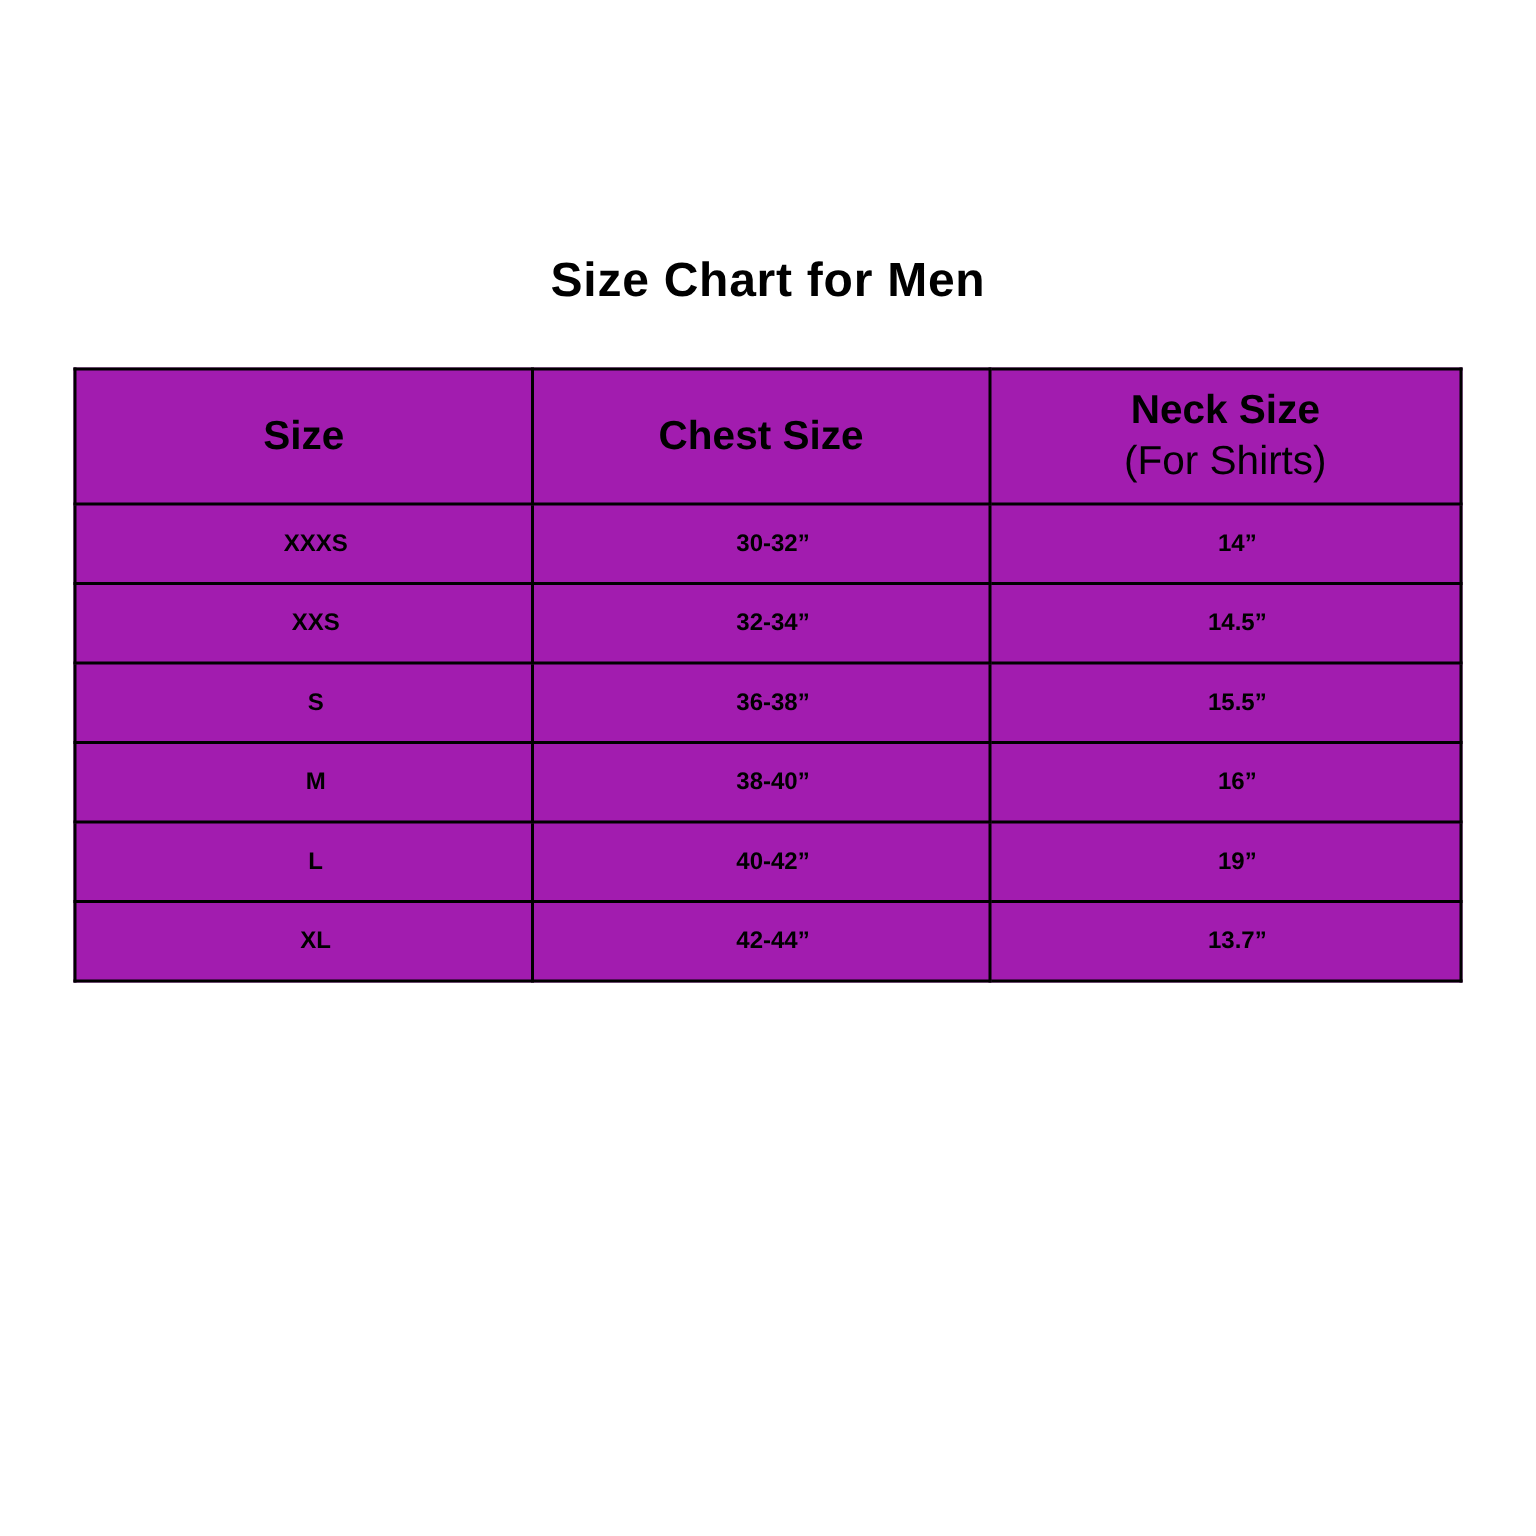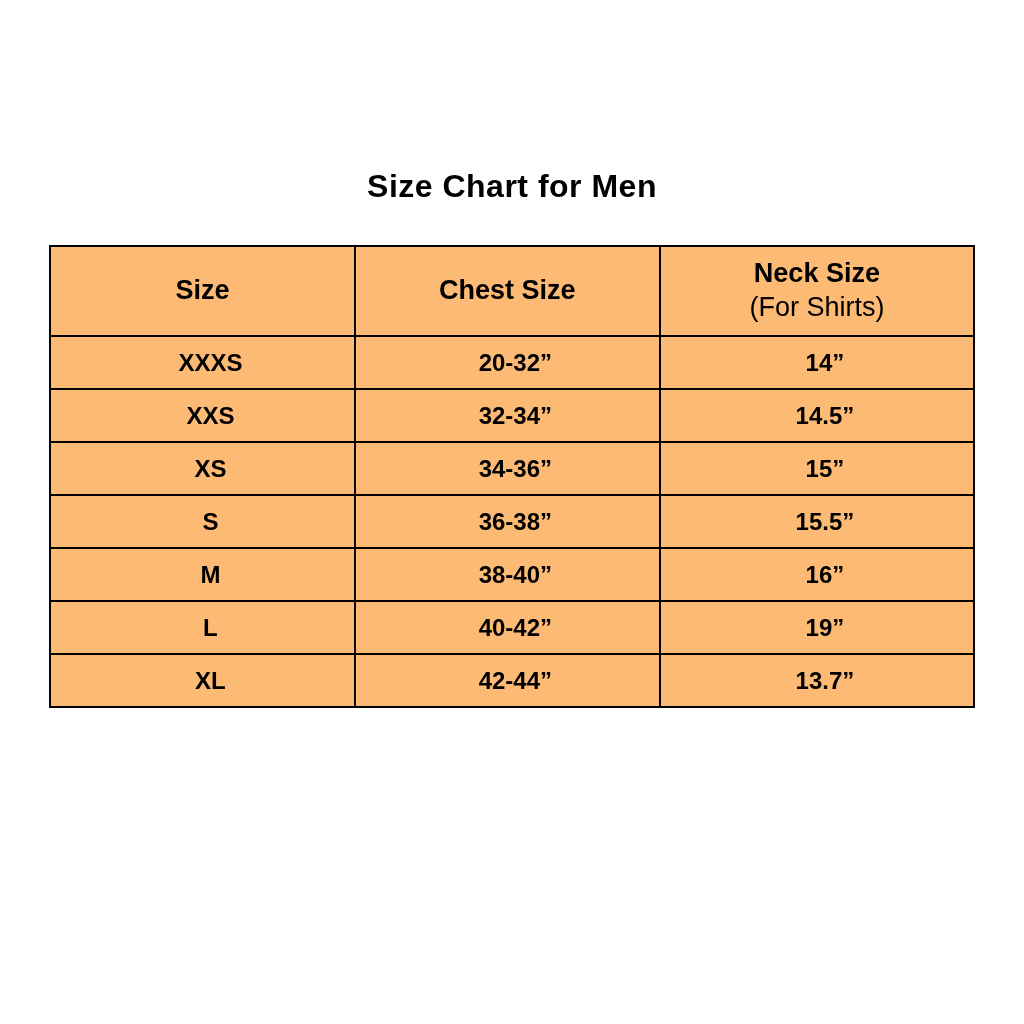--- a/index.html
+++ b/index.html
@@ -23,41 +23,41 @@
     font-size: 32px;
     font-weight: bold;
     margin: 0 0 0 0;
     letter-spacing: 0.5px;
   }
   table.size-chart {
     border-collapse: collapse;
     table-layout: fixed;
     width: 926px;
     margin: 40px auto 0 auto;
-    background: #fdba74;
+    background: #a21caf;
   }
   table.size-chart th,
   table.size-chart td {
     border: 2px solid #000000;
     text-align: center;
     vertical-align: middle;
     font-weight: bold;
     padding: 0;
   }
   table.size-chart col.c1 { width: 33%; }
   table.size-chart col.c2 { width: 33%; }
   table.size-chart col.c3 { width: 34%; }
   table.size-chart thead th {
     height: 88px;
     font-size: 27px;
     line-height: 1.25;
   }
   table.size-chart tbody td {
     height: 51px;
-    font-size: 24px;
+    font-size: 16px;
     padding-left: 16px;
   }
   .header-sublabel {
     display: block;
     font-size: 27px;
     font-weight: normal;
   }
   .header-sublabel:empty { display: none; }
 </style>
 </head>
@@ -84,32 +84,27 @@
         </th>
         <th>
           <span>Neck Size</span>
           <span class="header-sublabel">(For Shirts)</span>
         </th>
       </tr>
     </thead>
     <tbody>
         <tr>
           <td>XXXS</td>
-          <td>20-32”</td>
+          <td>30-32”</td>
           <td>14”</td>
         </tr>
         <tr>
           <td>XXS</td>
           <td>32-34”</td>
           <td>14.5”</td>
-        </tr>
-        <tr>
-          <td>XS</td>
-          <td>34-36”</td>
-          <td>15”</td>
         </tr>
         <tr>
           <td>S</td>
           <td>36-38”</td>
           <td>15.5”</td>
         </tr>
         <tr>
           <td>M</td>
           <td>38-40”</td>
           <td>16”</td>

